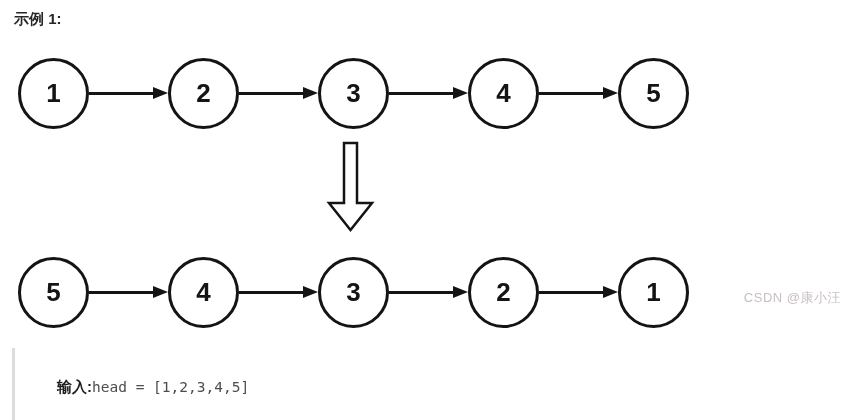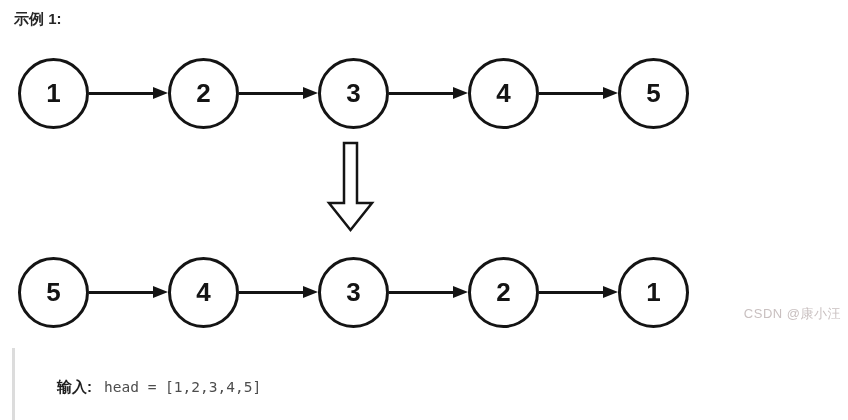--- a/index.html
+++ b/index.html
@@ -86,33 +86,33 @@
     padding: 3px 0 4px 17px;
   }
   .io-line {
     font-size: 15px;
     line-height: 24px;
     white-space: pre;
   }
   .io-label {
     font-weight: bold;
     color: #1f1f1f;
-    margin-right: 12px;
+    margin-right: 0;
   }
   .io-code {
     font-family: "DejaVu Sans Mono", monospace;
     font-size: 14.5px;
     color: #4d4d4d;
     text-align: center;
   }
 
   
   .watermark {
     position: absolute;
-    right: 7px; bottom: 5px;
+    right: 7px; bottom: 21px;
     font-size: 13px;
     color: #c9c0c0;
     letter-spacing: 0.5px;
   }
 </style>
 </head>
 <body>
 
 <div class="canvas">
 

